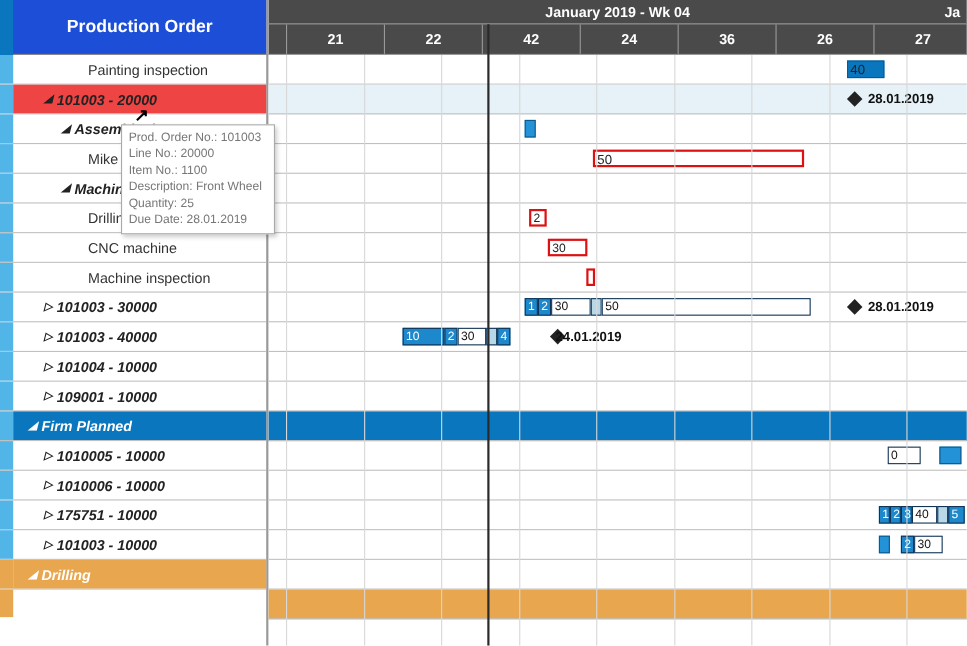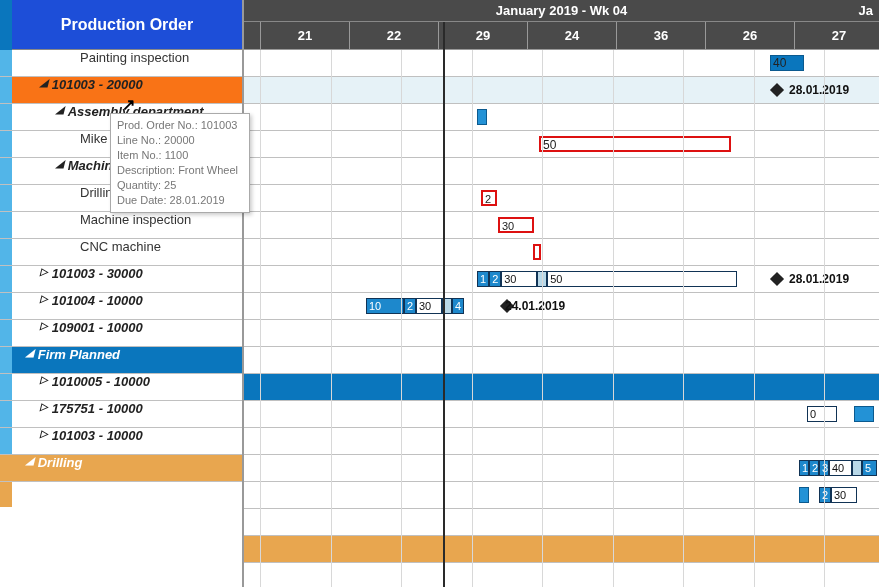--- a/index.html
+++ b/index.html
@@ -12,22 +12,22 @@
 
 .lp-header { height: 50px; background: #1d4ed8; display: flex; }
 .lp-header-accent { width: 12px; background: #0a76bd; }
 .lp-header-title { flex: 1; color: #fff; font-weight: bold; font-size: 16px; display: flex; align-items: center; justify-content: center; border-bottom: 1px solid #888; }
 
 
 .lp-row { height: 27px; display: flex; align-items: center; border-bottom: 1px solid #c0c0c0; font-size: 13px; position: relative; }
 .lp-accent { width: 12px; height: 100%; flex-shrink: 0; }
 .lp-accent-b { background: #52b5e8; }
 .lp-accent-o { background: #e8a64f; }
-.lp-content { flex: 1; display: flex; height: 100%; padding-left: 4px; }
-.lp-row.selected .lp-content { background: #f97316; }
+.lp-content { flex: 1; display: flex; align-items: center; height: 100%; padding-left: 4px; }
+.lp-row.selected .lp-content { background: #ef4444; }
 .lp-row.group-firm .lp-content { background: #0a76bd; color: #fff; font-weight: bold; font-style: italic; }
 .lp-row.group-released .lp-content { background: #e8a64f; color: #fff; font-weight: bold; font-style: italic; }
 .lp-row.item .lp-content { color: #333; }
 .lp-row.bold .lp-content { font-weight: bold; font-style: italic; color: #222; }
 
 .tri { display: inline-block; margin-right: 4px; font-size: 10px; }
 .tri.down::before { content: "◢"; transform: rotate(0deg); display:inline-block; }
 .tri.right::before { content: "▷"; }
 
 .indent-1 { padding-left: 28px; }
@@ -121,40 +121,47 @@
         </div>
         <div class="lp-row item">
           <div class="lp-accent lp-accent-b"></div>
           <div class="lp-content indent-3">
             <span>Drilling machine</span>
           </div>
         </div>
         <div class="lp-row item">
           <div class="lp-accent lp-accent-b"></div>
           <div class="lp-content indent-3">
+            <span>CNC machine</span>
+          </div>
+        </div>
+        <div class="lp-row item">
+          <div class="lp-accent lp-accent-b"></div>
+          <div class="lp-content indent-3">
             <span>Machine inspection</span>
           </div>
         </div>
-        <div class="lp-row item">
-          <div class="lp-accent lp-accent-b"></div>
-          <div class="lp-content indent-3">
-            <span>CNC machine</span>
-          </div>
-        </div>
         <div class="lp-row bold">
           <div class="lp-accent lp-accent-b"></div>
           <div class="lp-content indent-1">
             <span class="tri right"></span>
             <span>101003 - 30000</span>
           </div>
         </div>
         <div class="lp-row bold">
           <div class="lp-accent lp-accent-b"></div>
           <div class="lp-content indent-1">
             <span class="tri right"></span>
+            <span>101003 - 40000</span>
+          </div>
+        </div>
+        <div class="lp-row bold">
+          <div class="lp-accent lp-accent-b"></div>
+          <div class="lp-content indent-1">
+            <span class="tri right"></span>
             <span>101004 - 10000</span>
           </div>
         </div>
         <div class="lp-row bold">
           <div class="lp-accent lp-accent-b"></div>
           <div class="lp-content indent-1">
             <span class="tri right"></span>
             <span>109001 - 10000</span>
           </div>
         </div>
@@ -163,20 +170,27 @@
           <div class="lp-content indent-g">
             <span class="tri down"></span>
             <span>Firm Planned</span>
           </div>
         </div>
         <div class="lp-row bold">
           <div class="lp-accent lp-accent-b"></div>
           <div class="lp-content indent-1">
             <span class="tri right"></span>
             <span>1010005 - 10000</span>
+          </div>
+        </div>
+        <div class="lp-row bold">
+          <div class="lp-accent lp-accent-b"></div>
+          <div class="lp-content indent-1">
+            <span class="tri right"></span>
+            <span>1010006 - 10000</span>
           </div>
         </div>
         <div class="lp-row bold">
           <div class="lp-accent lp-accent-b"></div>
           <div class="lp-content indent-1">
             <span class="tri right"></span>
             <span>175751 - 10000</span>
           </div>
         </div>
         <div class="lp-row bold">
@@ -204,21 +218,21 @@
 
   <div class="right-panel">
     <div class="rp-header-top">
       <span>January 2019 - Wk 04</span>
       <span class="ja">Ja</span>
     </div>
     <div class="rp-header-days" id="day-row">
       <div class="day-cell part"></div>
     <div class="day-cell">21</div>
         <div class="day-cell">22</div>
-        <div class="day-cell">29</div>
+        <div class="day-cell">42</div>
         <div class="day-cell">24</div>
         <div class="day-cell">36</div>
         <div class="day-cell">26</div>
         <div class="day-cell">27</div>
         <div class="day-cell">28</div>
         <div class="day-cell">29</div>
       </div>
     <div class="gantt-body" id="gantt-body">
         <div class="gantt-row">
           <div class="bar blue-fill" style="left: 526px; width: 34px;">40</div>

